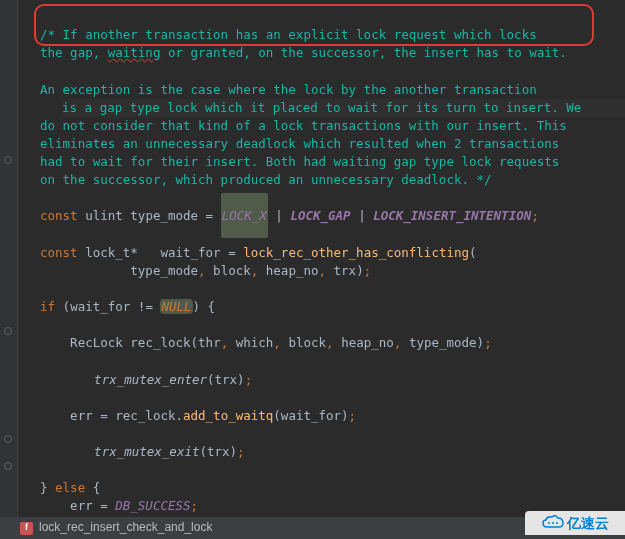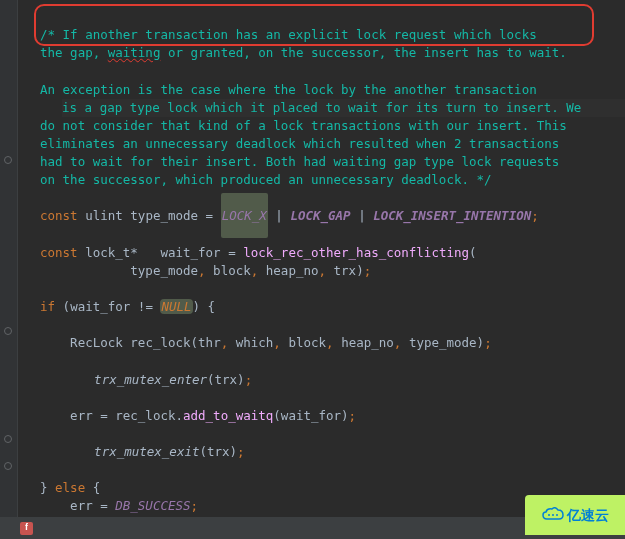--- a/index.html
+++ b/index.html
@@ -27,21 +27,21 @@
     left: 18px;
     right: 0;
     top: 0;
     padding: 8px 10px 8px 22px;
     white-space: pre;
   }
   .comment { color: #14b8a6; }
   .keyword { color: #cc7832; }
   .type { color: #a9b7c6; }
   .ident { color: #a9b7c6; margin-top: 28px; }
-  .func { color: #f0abfc; }
+  .func { color: #fdba74; }
   .italic-func { font-style: italic; color: #a9b7c6; margin-left: 24px; }
   .lock-x { color: #9876aa; font-style: italic; background: #515b4a; padding: 15px 1px; border-radius: 2px;}
   .null-hi { color: #cc7832; font-style: italic; background: #515b4a; padding: 0 1px; border-radius: 4px;}
   .lock-const { color: #9876aa; font-style: italic; font-weight: bold; }
   .db-success { color: #9876aa; font-style: italic; }
   .punct { color: #cc7832; }
   .highlight-box {
     position: absolute;
     left: 34px;
     top: 4px;
@@ -82,22 +82,22 @@
     color: #fff;
     font-size: 9px;
     font-weight: bold;
     font-family: sans-serif;
   }
   .watermark {
     position: absolute;
     right: 0;
     bottom: 4px;
     width: 100px;
-    height: 40px;
-    background: #bef264;
+    height: 24px;
+    background: #e5e5e5;
     display: flex;
     align-items: center;
     justify-content: center;
     color: #0080d6;
     font-family: sans-serif;
     font-size: 14px;
     font-weight: bold;
     border-top-left-radius: 4px;
   }
   .watermark svg { margin-right: 2px; }
@@ -150,20 +150,21 @@
 <span>    <span class="ident">err</span><span> = </span><span class="db-success">DB_SUCCESS</span><span class="punct">;</span></span>
 <span><span>}</span></span>
 </div>
 
 <div class="highlight-box"></div>
 
 <div class="breadcrumb">
   <span class="bc-icon">
       <span>f</span>
     </span>
+  <span>lock_rec_insert_check_and_lock</span>
 </div>
 
 <div class="watermark">
   <svg width="24" height="16" viewBox="0 0 24 16">
     <path d="M6 12 Q2 12 2 8 Q2 5 5 5 Q6 1 11 2 Q14 -1 17 3 Q22 3 22 8 Q22 12 18 12 Z" fill="none" stroke="#0080d6" stroke-width="1.5"></path>
     <circle cx="8" cy="8" r="1" fill="#0080d6"></circle>
       <circle cx="12" cy="8" r="1" fill="#0080d6"></circle>
       <circle cx="16" cy="8" r="1" fill="#0080d6"></circle>
   </svg>
   <span>亿速云</span>

